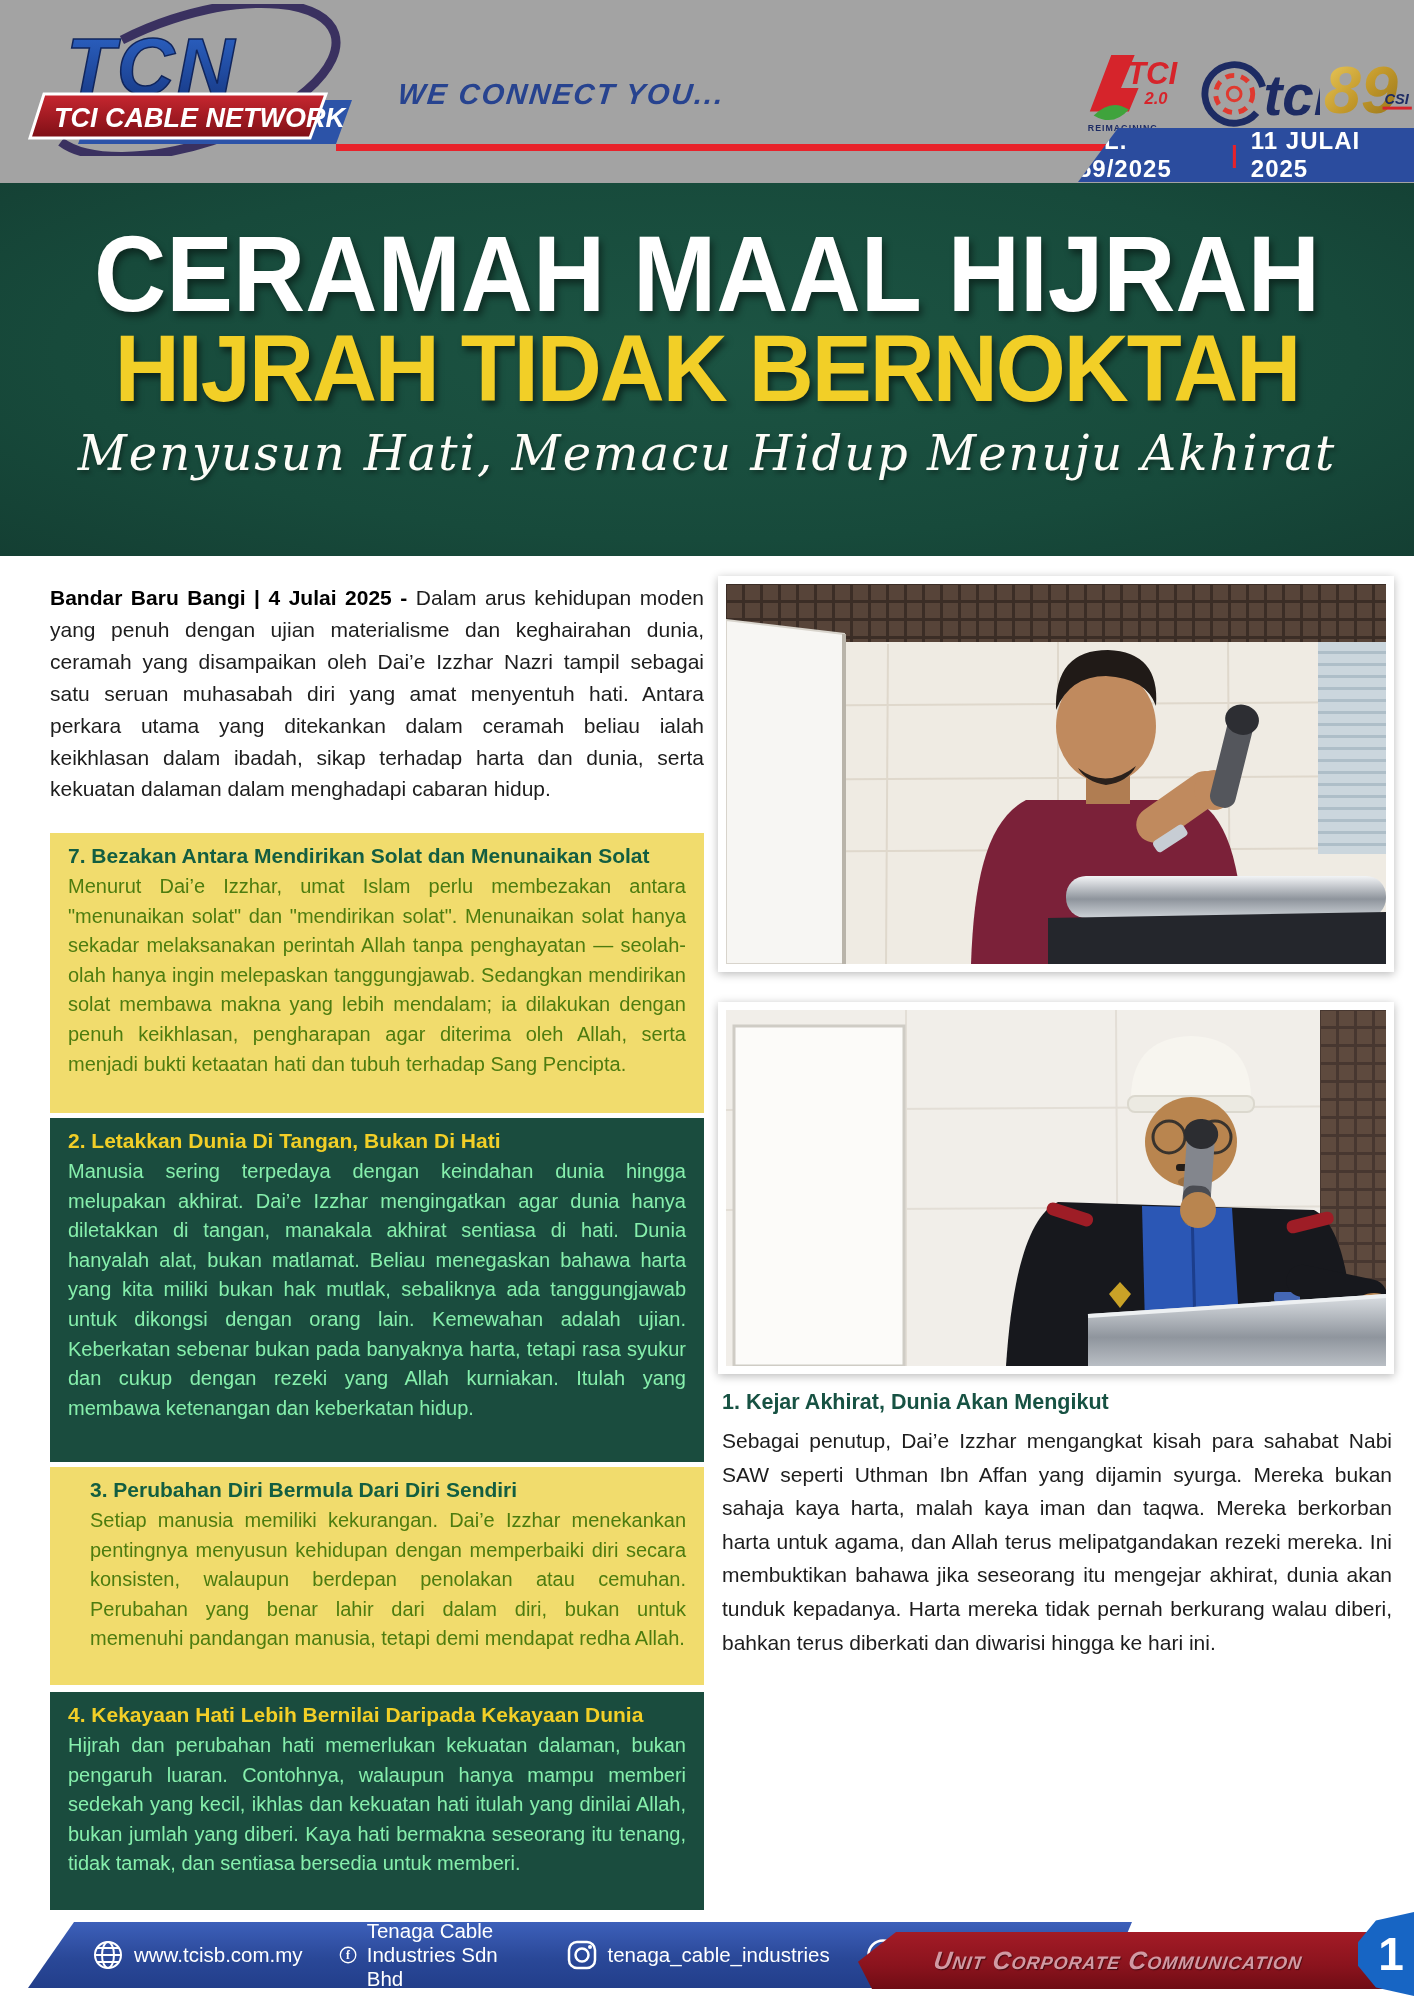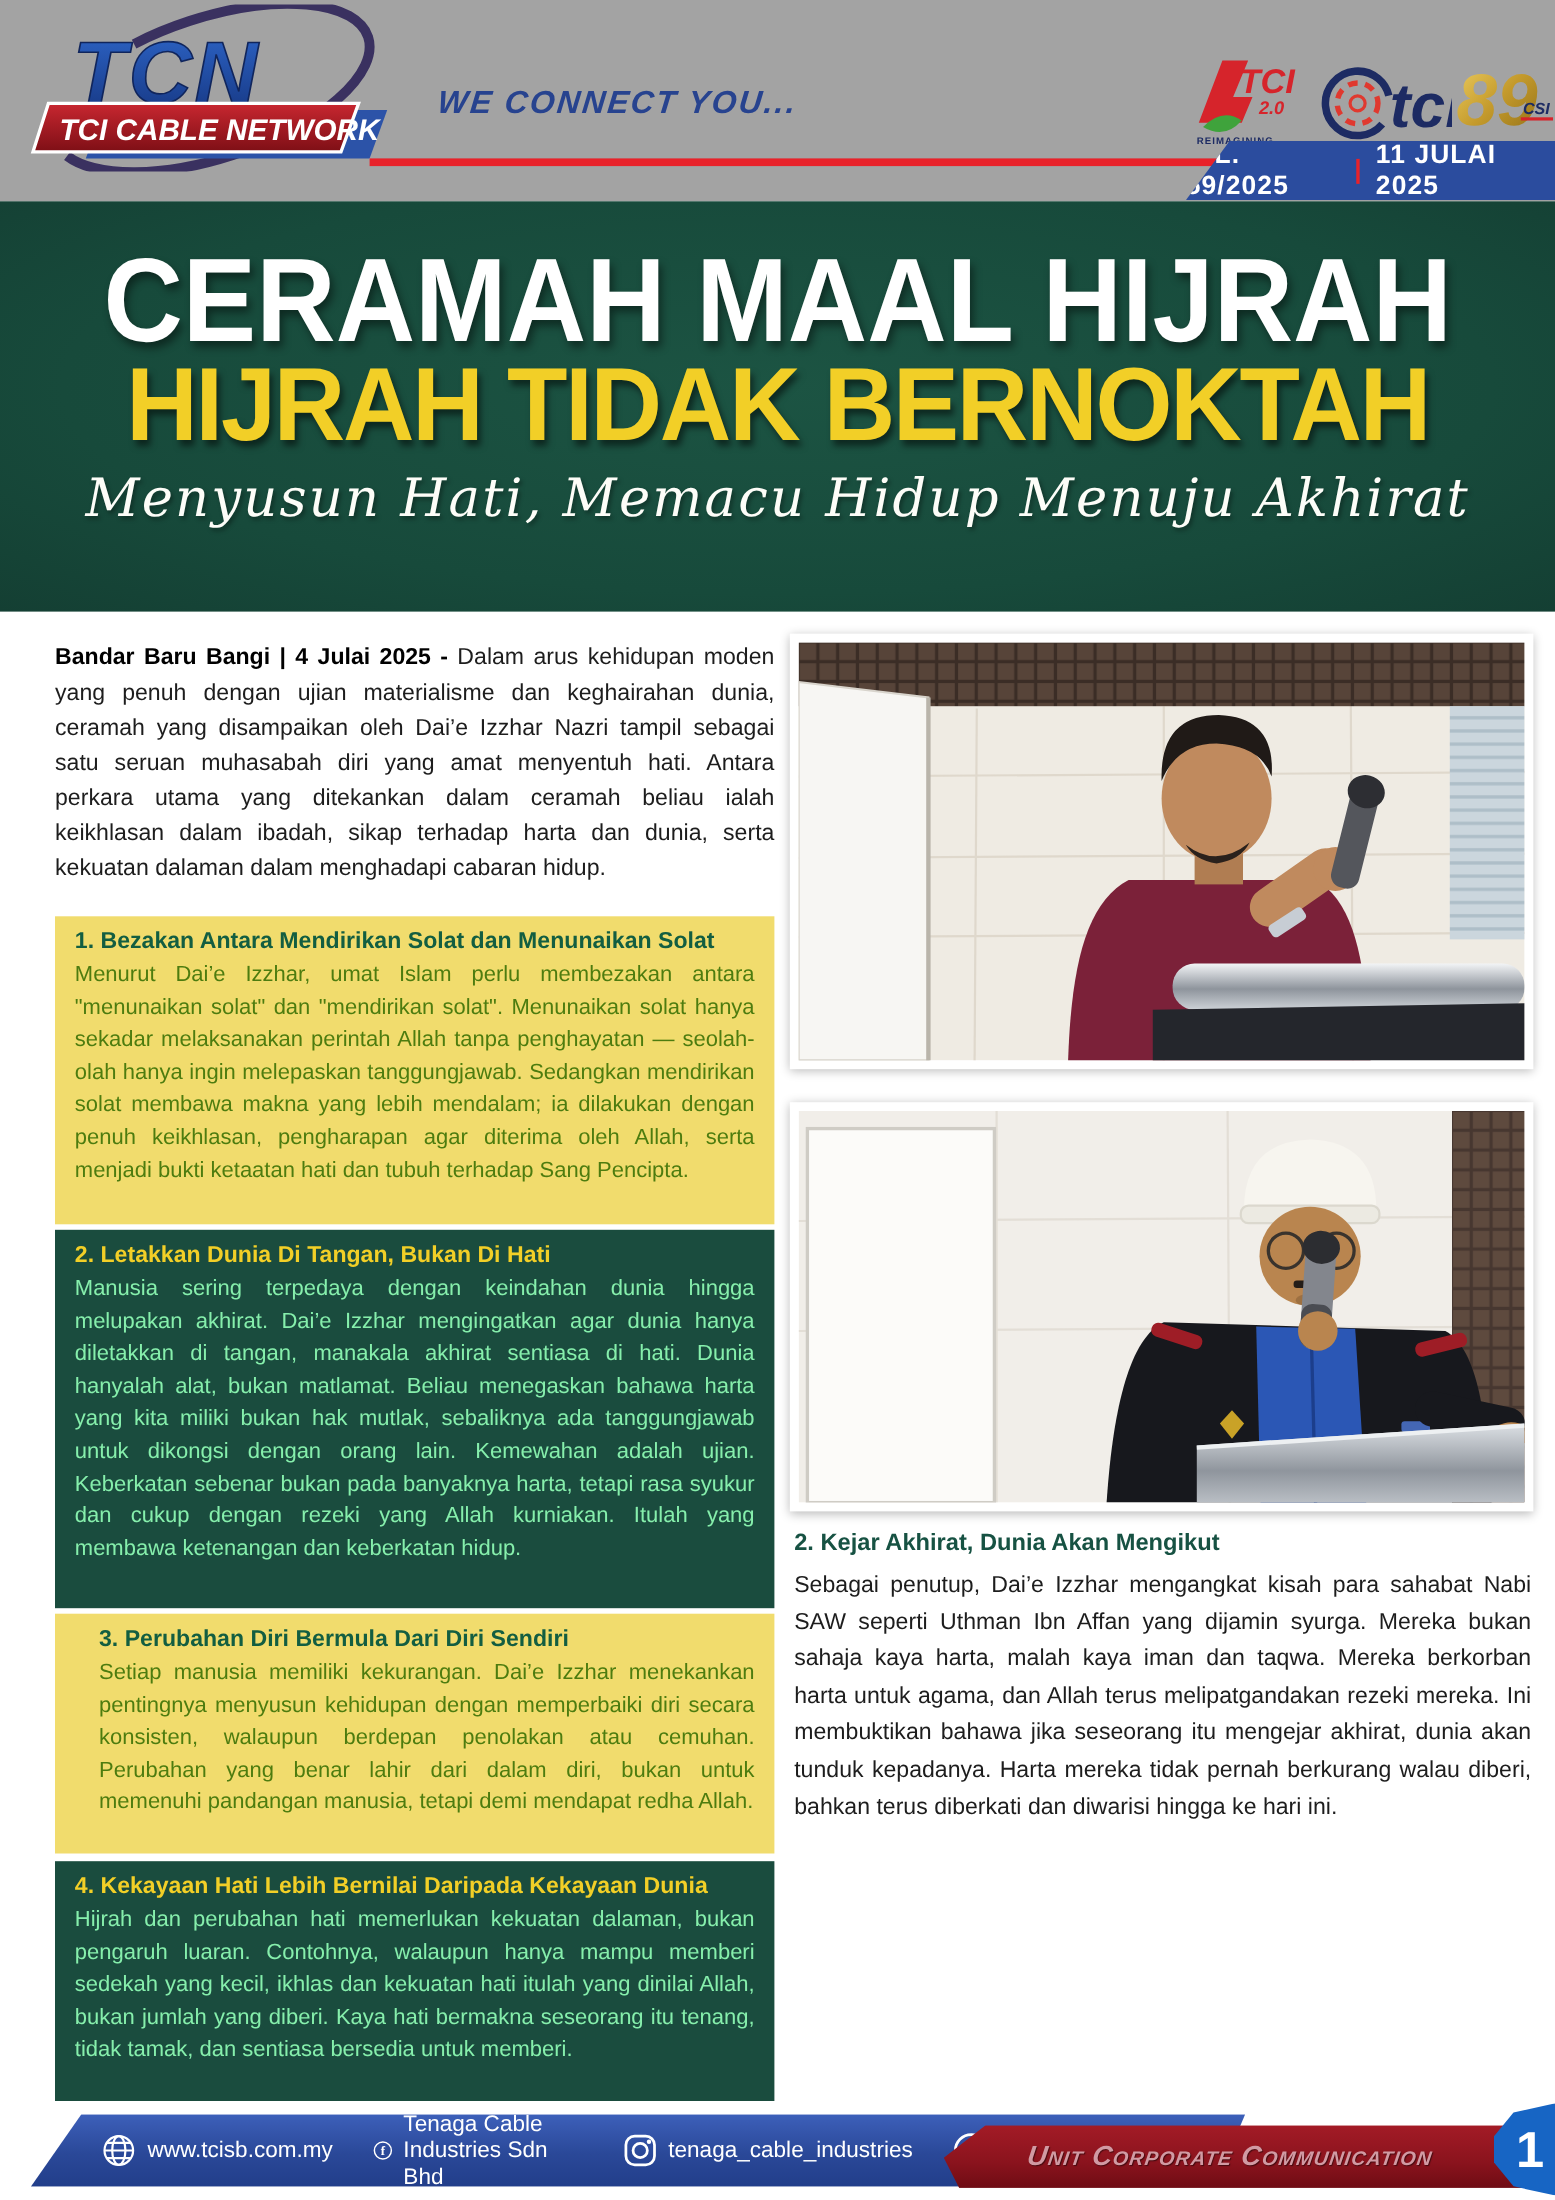--- a/index.html
+++ b/index.html
@@ -147,21 +147,21 @@
 
   <div class="hero">
     <div class="hero-title">CERAMAH MAAL HIJRAH</div>
     <div class="hero-subtitle">HIJRAH TIDAK BERNOKTAH</div>
     <div class="hero-script">Menyusun Hati, Memacu Hidup Menuju Akhirat</div>
   </div>
 
   <p class="intro"><span class="lead">Bandar Baru Bangi | 4 Julai 2025 - </span><span>Dalam arus kehidupan moden yang penuh dengan ujian materialisme dan keghairahan dunia, ceramah yang disampaikan oleh Dai’e Izzhar Nazri tampil sebagai satu seruan muhasabah diri yang amat menyentuh hati. Antara perkara utama yang ditekankan dalam ceramah beliau ialah keikhlasan dalam ibadah, sikap terhadap harta dan dunia, serta kekuatan dalaman dalam menghadapi cabaran hidup.</span></p>
 
   <section class="box yellow" id="box1">
-    <h3 class="box-title">1. Bezakan Antara Mendirikan Solat dan Menunaikan Solat</h3>
+    <h3 class="box-title">7. Bezakan Antara Mendirikan Solat dan Menunaikan Solat</h3>
     <p class="box-body">Menurut Dai’e Izzhar, umat Islam perlu membezakan antara "menunaikan solat" dan "mendirikan solat". Menunaikan solat hanya sekadar melaksanakan perintah Allah tanpa penghayatan — seolah-olah hanya ingin melepaskan tanggungjawab. Sedangkan mendirikan solat membawa makna yang lebih mendalam; ia dilakukan dengan penuh keikhlasan, pengharapan agar diterima oleh Allah, serta menjadi bukti ketaatan hati dan tubuh terhadap Sang Pencipta.</p>
   </section>
 
   <section class="box green" id="box2">
     <h3 class="box-title">2. Letakkan Dunia Di Tangan, Bukan Di Hati</h3>
     <p class="box-body">Manusia sering terpedaya dengan keindahan dunia hingga melupakan akhirat. Dai’e Izzhar mengingatkan agar dunia hanya diletakkan di tangan, manakala akhirat sentiasa di hati. Dunia hanyalah alat, bukan matlamat. Beliau menegaskan bahawa harta yang kita miliki bukan hak mutlak, sebaliknya ada tanggungjawab untuk dikongsi dengan orang lain. Kemewahan adalah ujian. Keberkatan sebenar bukan pada banyaknya harta, tetapi rasa syukur dan cukup dengan rezeki yang Allah kurniakan. Itulah yang membawa ketenangan dan keberkatan hidup.</p>
   </section>
 
   <section class="box yellow" id="box3">
     <h3 class="box-title">3. Perubahan Diri Bermula Dari Diri Sendiri</h3>
@@ -265,21 +265,21 @@
         <ellipse cx="472" cy="124" rx="17" ry="15" fill="#2C2D31"></ellipse>
       </g>
       <circle cx="472" cy="200" r="18" fill="#B9854F"></circle>
       <rect x="560" y="262" width="102" height="32" rx="16" transform="rotate(12 610 276)" fill="#17181D"></rect>
       <ellipse cx="648" cy="294" rx="17" ry="11" fill="#B9854F"></ellipse>
       <polygon points="362,304 660,284 660,356 362,356" fill="url(#rail2)"></polygon>
       <line x1="362" y1="306" x2="660" y2="286" stroke="#EDF0F2" stroke-width="4"></line>
     </svg>
   </div>
 
-  <h3 class="sec5-title">2. Kejar Akhirat, Dunia Akan Mengikut</h3>
+  <h3 class="sec5-title">1. Kejar Akhirat, Dunia Akan Mengikut</h3>
   <p class="sec5-body">Sebagai penutup, Dai’e Izzhar mengangkat kisah para sahabat Nabi SAW seperti Uthman Ibn Affan yang dijamin syurga. Mereka bukan sahaja kaya harta, malah kaya iman dan taqwa. Mereka berkorban harta untuk agama, dan Allah terus melipatgandakan rezeki mereka. Ini membuktikan bahawa jika seseorang itu mengejar akhirat, dunia akan tunduk kepadanya. Harta mereka tidak pernah berkurang walau diberi, bahkan terus diberkati dan diwarisi hingga ke hari ini.</p>
 
   <div class="footer-red-tail"></div>
 
   <div class="footer-bar">
     <div class="footer-item">
       <svg width="32" height="32" viewBox="0 0 32 32">
         <g fill="none" stroke="#fff" stroke-width="2">
           <circle cx="16" cy="16" r="13"></circle>
           <ellipse cx="16" cy="16" rx="6" ry="13"></ellipse>

